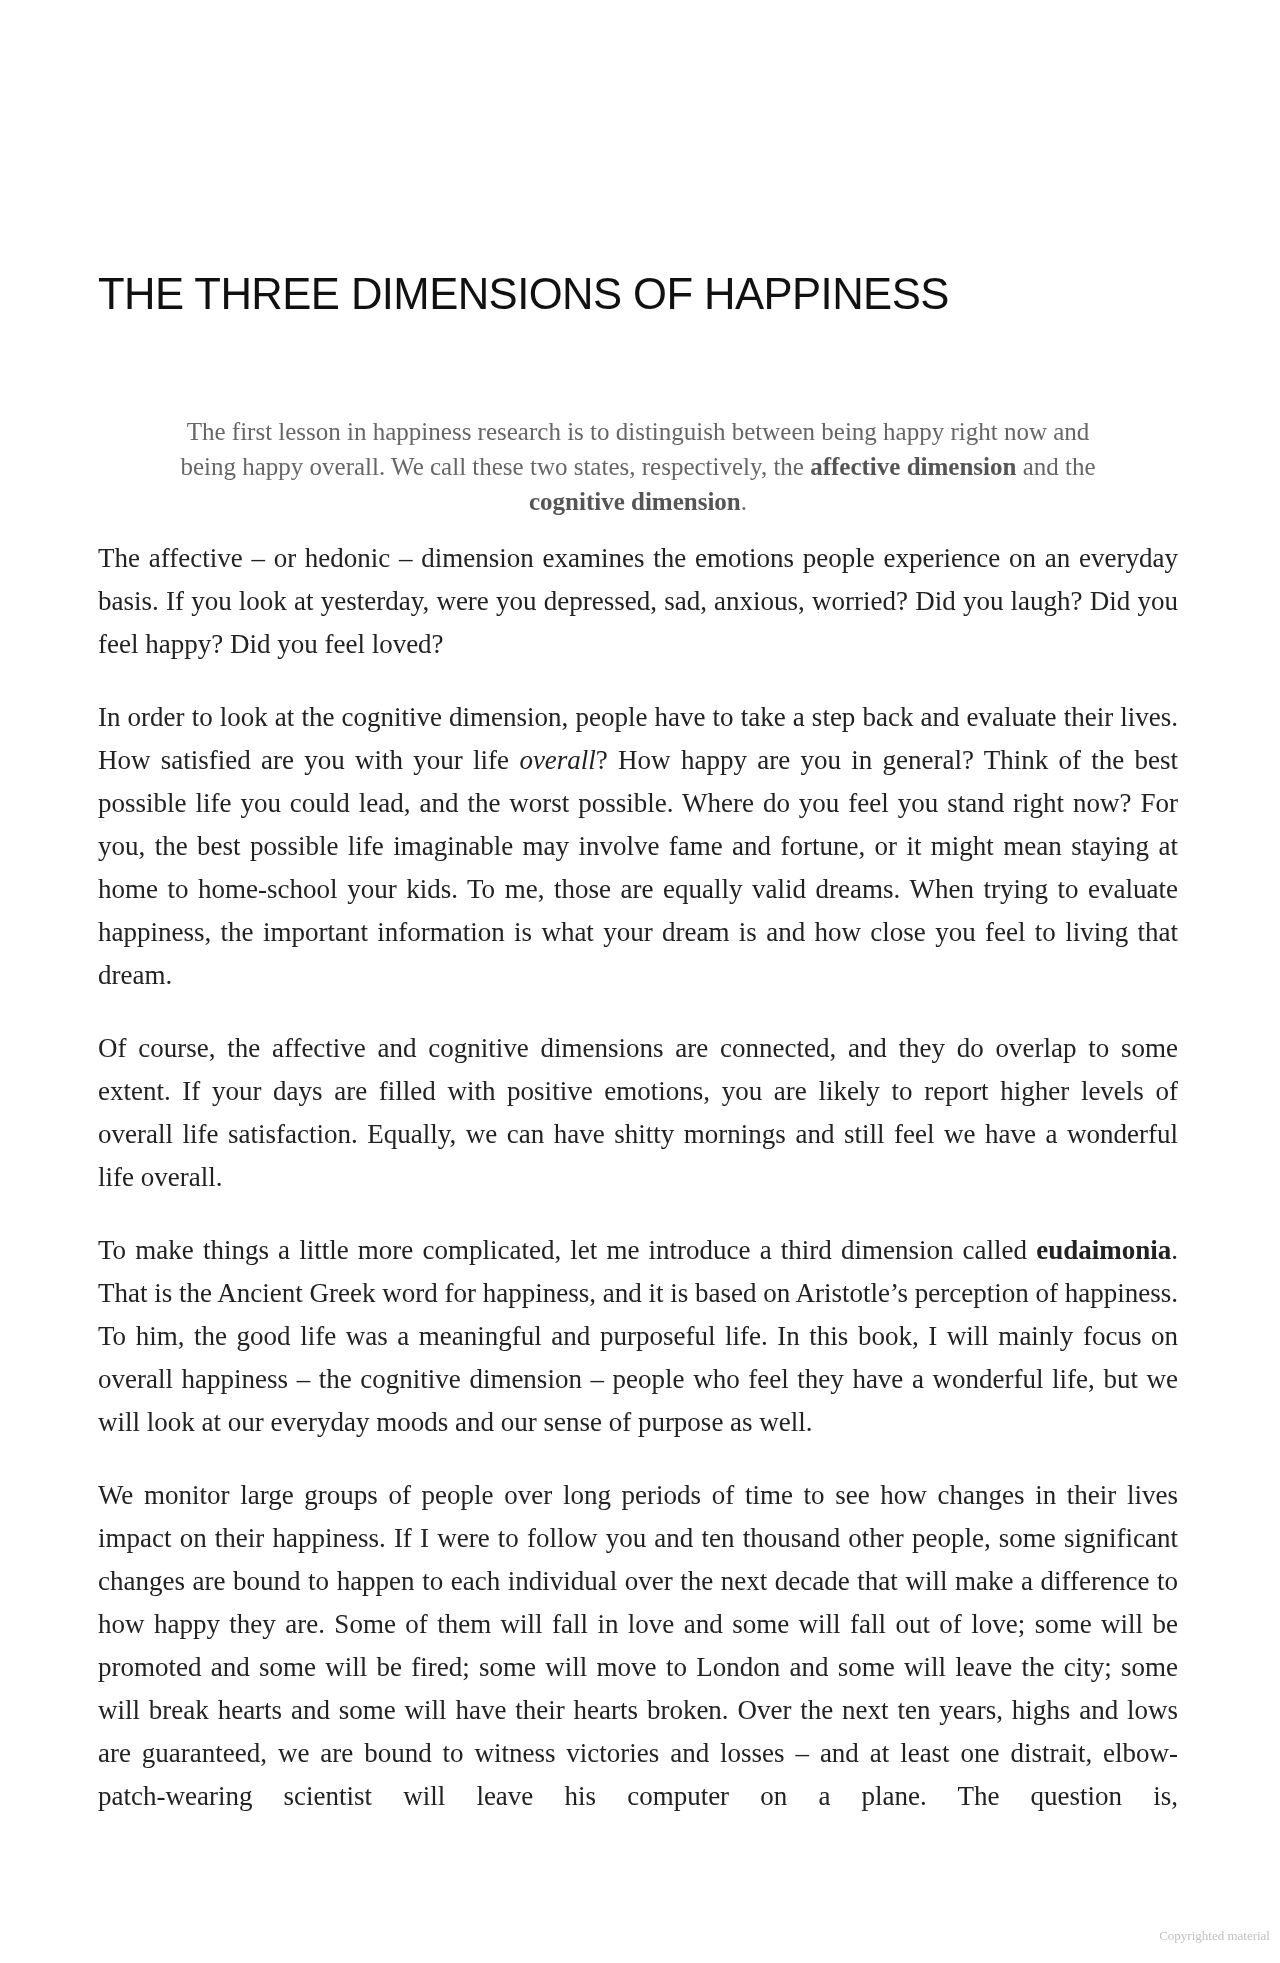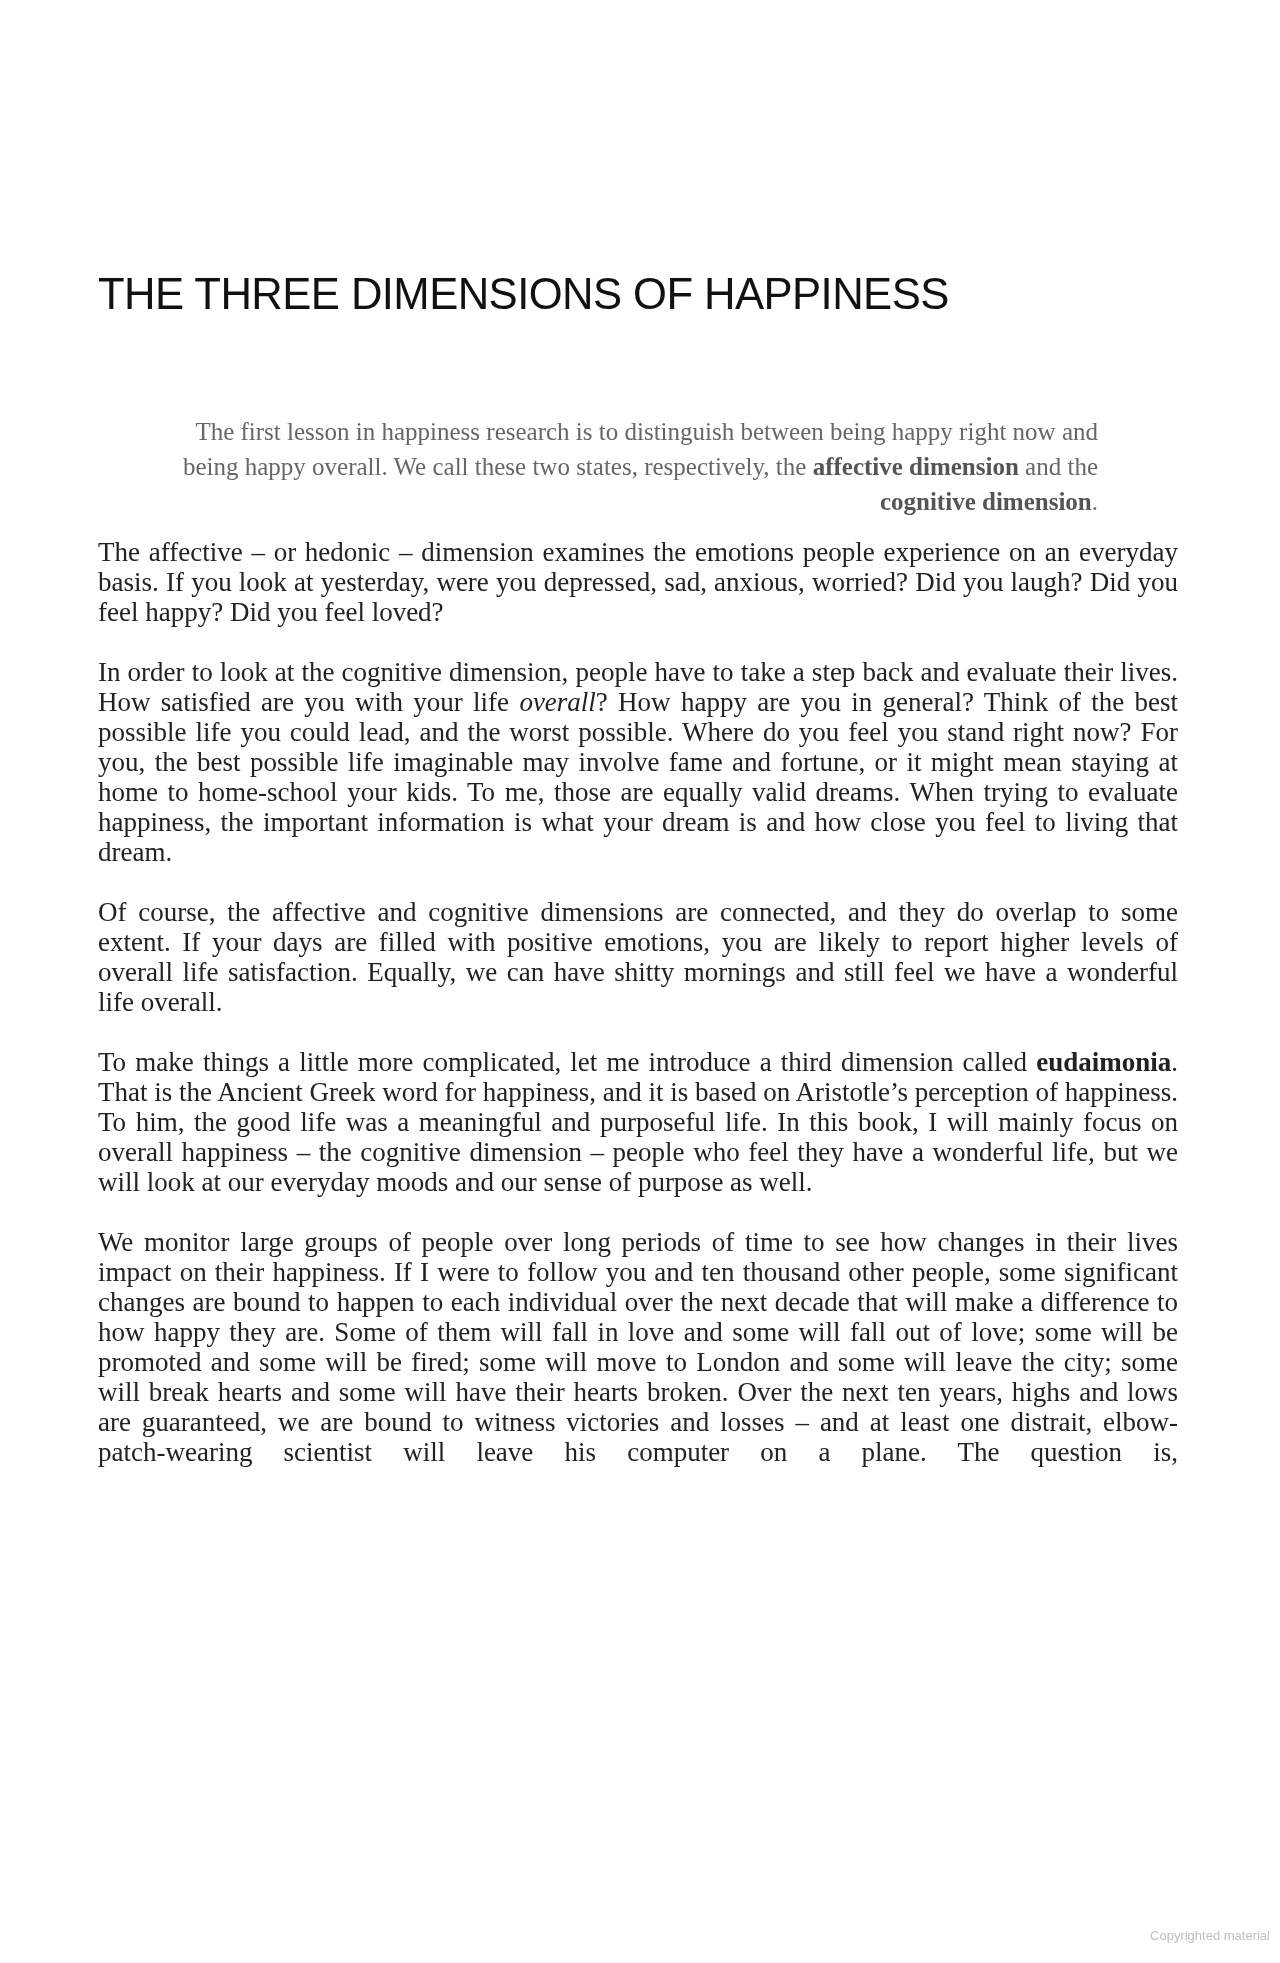--- a/index.html
+++ b/index.html
@@ -6,32 +6,32 @@
   body { width: 1280px; height: 1963px; position: relative; overflow: hidden; }
   .page { position: absolute; left: 0; top: 0; width: 1280px; height: 1730px; background: #fff; }
   .title {
     position: absolute; left: 98px; top: 268px; margin: 0;
     font-family: "Liberation Sans", sans-serif; font-weight: normal;
     font-size: 45px; letter-spacing: -0.6px; color: #111; transform: scaleX(0.97); transform-origin: left;
   }
   .intro {
     position: absolute; left: 178px; top: 414px; width: 920px; margin: 0;
     font-family: "Liberation Serif", serif; font-size: 25px; line-height: 35px;
-    color: #666; text-align: right;
+    color: #666; text-align: center;
   }
   .intro b { color: #555; }
   .body-text {
     position: absolute; left: 98px; width: 1080px;
-    font-family: "Liberation Serif", serif; font-size: 27px; line-height: 30px;
+    font-family: "Liberation Serif", serif; font-size: 27px; line-height: 43px;
     color: #222; text-align: justify; margin: 0;
   }
   .body-text p { margin: 0 0 30px 0; text-align: justify; text-align-last: left; }
   .copyright {
     position: absolute; right: 10px; top: 1928px;
-    font-family: Liberation Sans, sans-serif; font-size: 13px; color: #c0c0c0;
+    font-family: Liberation Serif, serif; font-size: 13px; color: #c0c0c0;
   }
 </style>
 </head>
 <body>
 
 <div class="page">
   <h1 class="title">THE THREE DIMENSIONS OF HAPPINESS</h1>
 
   <p class="intro"><span>The first lesson in happiness research is to distinguish between being happy right now and being happy overall. We call these two states, respectively, the </span><b>affective dimension</b><span> and the </span><b>cognitive dimension</b><span>.</span></p>
 

